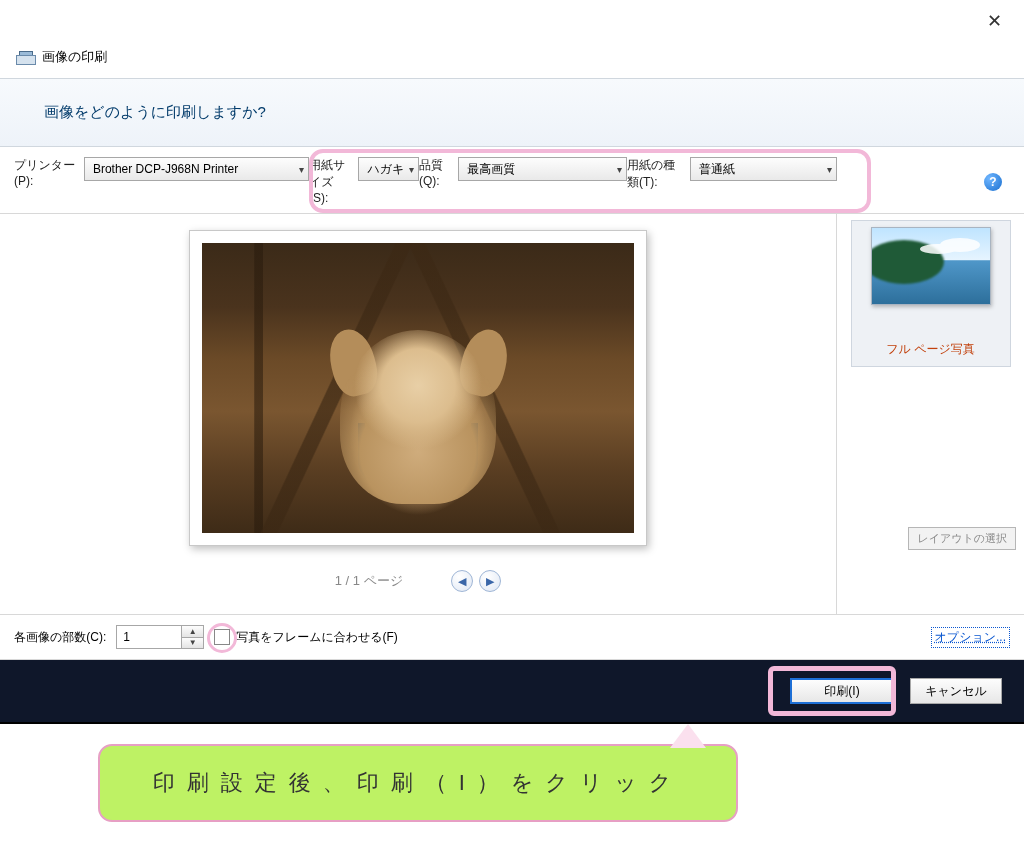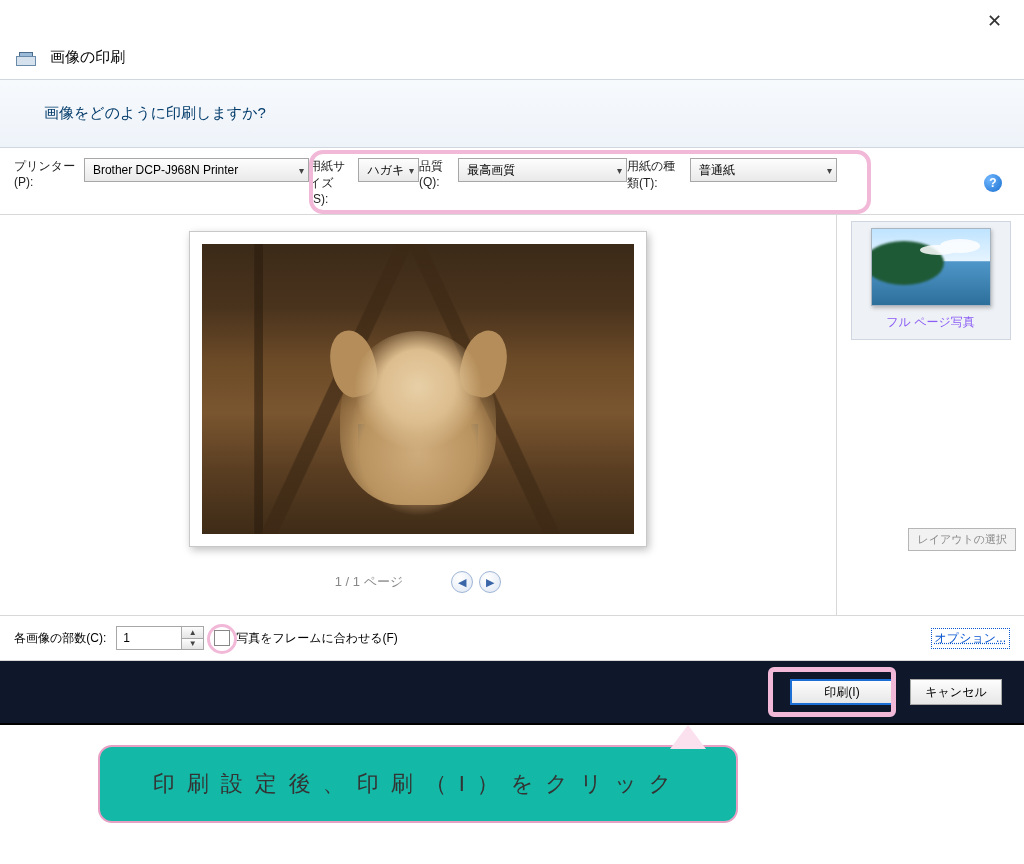--- a/index.html
+++ b/index.html
@@ -41,21 +41,21 @@
     background: #9bbbd8;
     border: 1px solid #4a6b8a;
   }
   .printer-icon::after {
     content: '';
     position: absolute;
     bottom: 0; left: 0; width: 18px; height: 8px;
     background: #d5e2ee;
     border: 1px solid #6a8aaa;
   }
-  .window-title { font-size: 15px; margin-left: 8px; }
+  .window-title { font-size: 13px; }
   .instruction-bar {
     background: linear-gradient(#f7fafd, #eef3f9);
     border-top: 1px solid #d0d7de;
     border-bottom: 1px solid #d0d7de;
     padding: 24px 44px;
     color: #003a6a;
     font-size: 15px;
   }
   .settings-row {
     display: flex;
@@ -264,21 +264,21 @@
   .thumb::after {
     content: '';
     position: absolute;
     right: 10px; top: 10px;
     width: 40px; height: 14px;
     background: #fff;
     border-radius: 50%;
     opacity: .85;
     box-shadow: -22px 4px 0 -2px #fff;
   }
-  .layout-caption { font-size: 12px; color: #8b5cf6; }
+  .layout-caption { font-size: 12px; color: #c2410c; margin-top: 28px; }
   .layout-select-label {
     position: absolute;
     bottom: 64px;
     right: 8px;
     border: 1px solid #b6b6b6;
     background: #f2f2f2;
     color: #888;
     padding: 3px 8px;
     font-size: 11px;
   }
@@ -365,21 +365,21 @@
     border-radius: 6px;
     top: 6px;
     right: 128px;
     width: 128px;
     height: 50px;
     pointer-events:none;
   }
   .caption-box {
     margin: 20px 0 0 98px;
     width: 640px;
-    background: #14b8a6;
+    background: #bef264;
     border: 2px solid #e79fc4;
     border-radius: 14px;
     padding: 22px 26px;
     font-size: 22px;
     letter-spacing: 12px;
     color: #333;
     text-align: center;
     position: relative;
   }
   .callout-tail {

